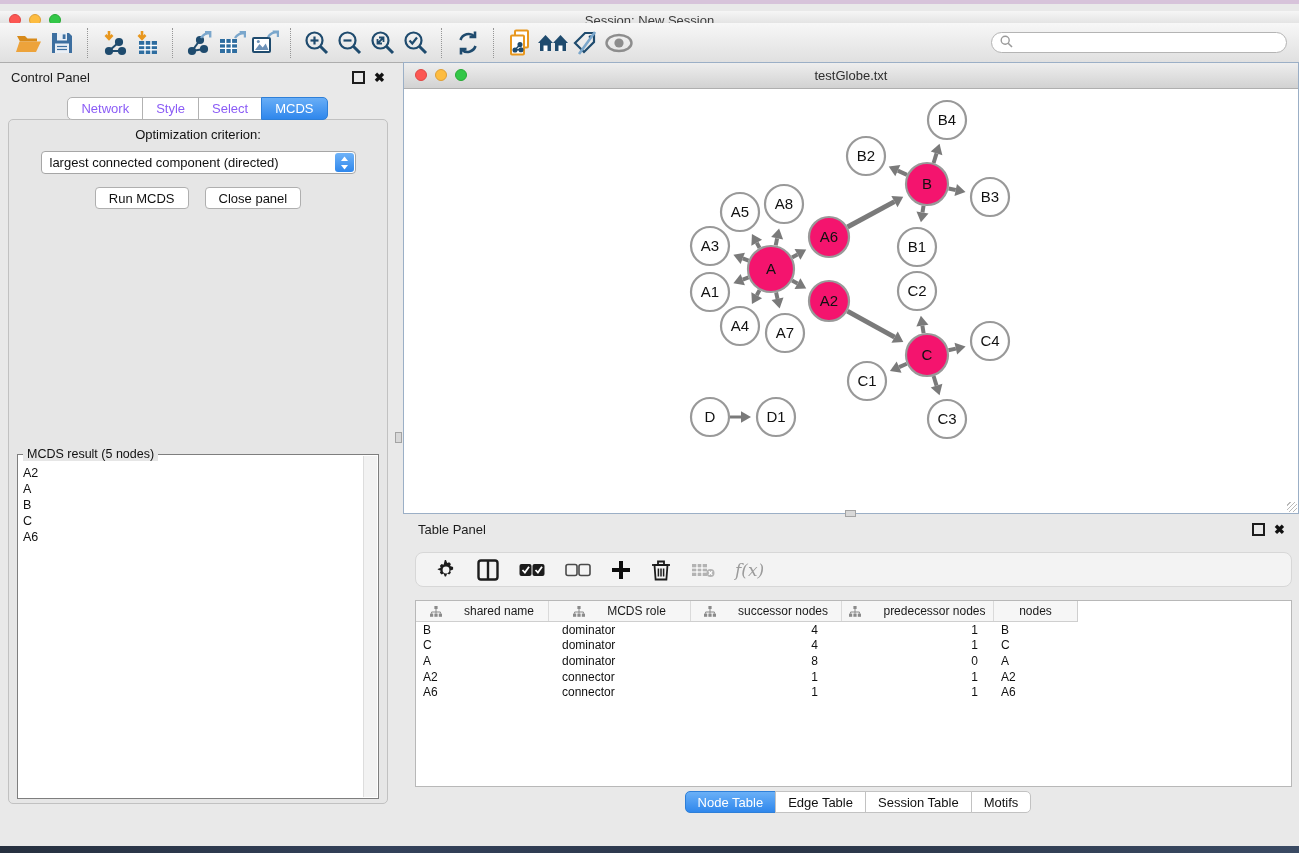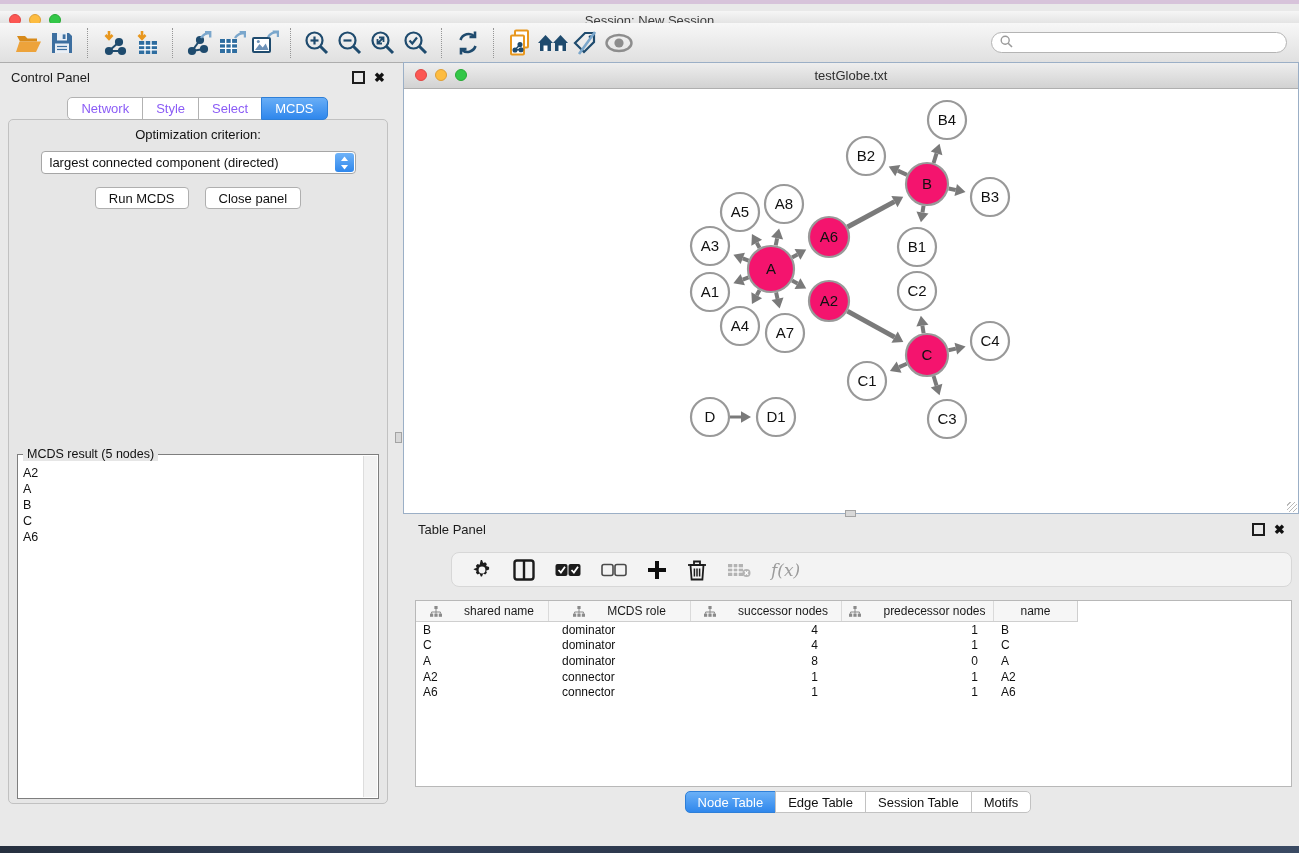--- a/index.html
+++ b/index.html
@@ -75,21 +75,21 @@
     background:repeating-linear-gradient(135deg,transparent,transparent 2px,#b9b9b9 2px,#b9b9b9 3px);}
   .v-handle{position:absolute;left:395px;top:432px;width:7px;height:11px;background:#d8d8d8;
     border:1px solid #a3a3a3;box-sizing:border-box;}
   .h-handle{position:absolute;left:845px;top:510px;width:11px;height:7px;background:#d8d8d8;
     border:1px solid #a3a3a3;box-sizing:border-box;}
   
   .tpanel{position:absolute;left:403px;top:518px;width:896px;height:296px;}
   .tp-head{display:flex;align-items:center;height:22px;padding:0 14px 0 15px;}
   .tp-toolbar{position:absolute;left:12px;right:7px;top:34px;height:35px;background:#f3f3f3;
     border:1px solid #d7d7d7;border-radius:8px;display:flex;align-items:center;gap:20px;
-    padding:0 19px;box-sizing:border-box;margin-left:36px;}
+    padding:0 19px;box-sizing:border-box;}
   .tt-icon{display:flex;align-items:center;justify-content:center;}
   .fx-label{font-family:"DejaVu Serif",serif;font-style:italic;font-size:17px;color:#9b9b9b;}
   .tp-table{position:absolute;left:12px;right:7px;top:82px;bottom:27px;background:#fff;
     border:1px solid #b8b8b8;overflow:hidden;}
   .thead{display:flex;height:20px;background:#f6f6f6;border-bottom:1px solid #cfcfcf;
     border-right:1px solid #cfcfcf;width:661px;box-sizing:content-box;}
   .th{display:flex;align-items:center;justify-content:center;gap:22px;font-size:12px;color:#1a1a1a;
     border-right:1px solid #dadada;box-sizing:border-box;}
   .th:last-child{border-right:none;}
   .trow{display:flex;height:15.6px;align-items:center;font-size:12px;color:#111;}
@@ -586,21 +586,21 @@
                   <rect x="0" y="7.6" width="3.2" height="3.2"></rect>
                   <rect x="4.4" y="7.6" width="3.2" height="3.2"></rect>
                   <rect x="8.8" y="7.6" width="3.2" height="3.2"></rect>
                 </g>
                 <path d="M6 3v3M1.6 7.6V6h8.8v1.6M6 6v1.6" stroke="#8a8a8a" stroke-width="1" fill="none"></path>
               </svg>
             </span>
             <span>predecessor nodes</span>
           </div>
           <div class="th" style="width: 83px;">
-            <span>name</span>
+            <span>nodes</span>
           </div>
         </div>
       <div id="table-body">
           <div class="trow">
             <div class="td left" style="width: 133px;">B</div>
             <div class="td left2" style="width: 142px;">dominator</div>
             <div class="td right-s" style="width: 151px;">4</div>
             <div class="td right-p" style="width: 152px;">1</div>
             <div class="td left" style="width: 83px;">B</div>
           </div>

